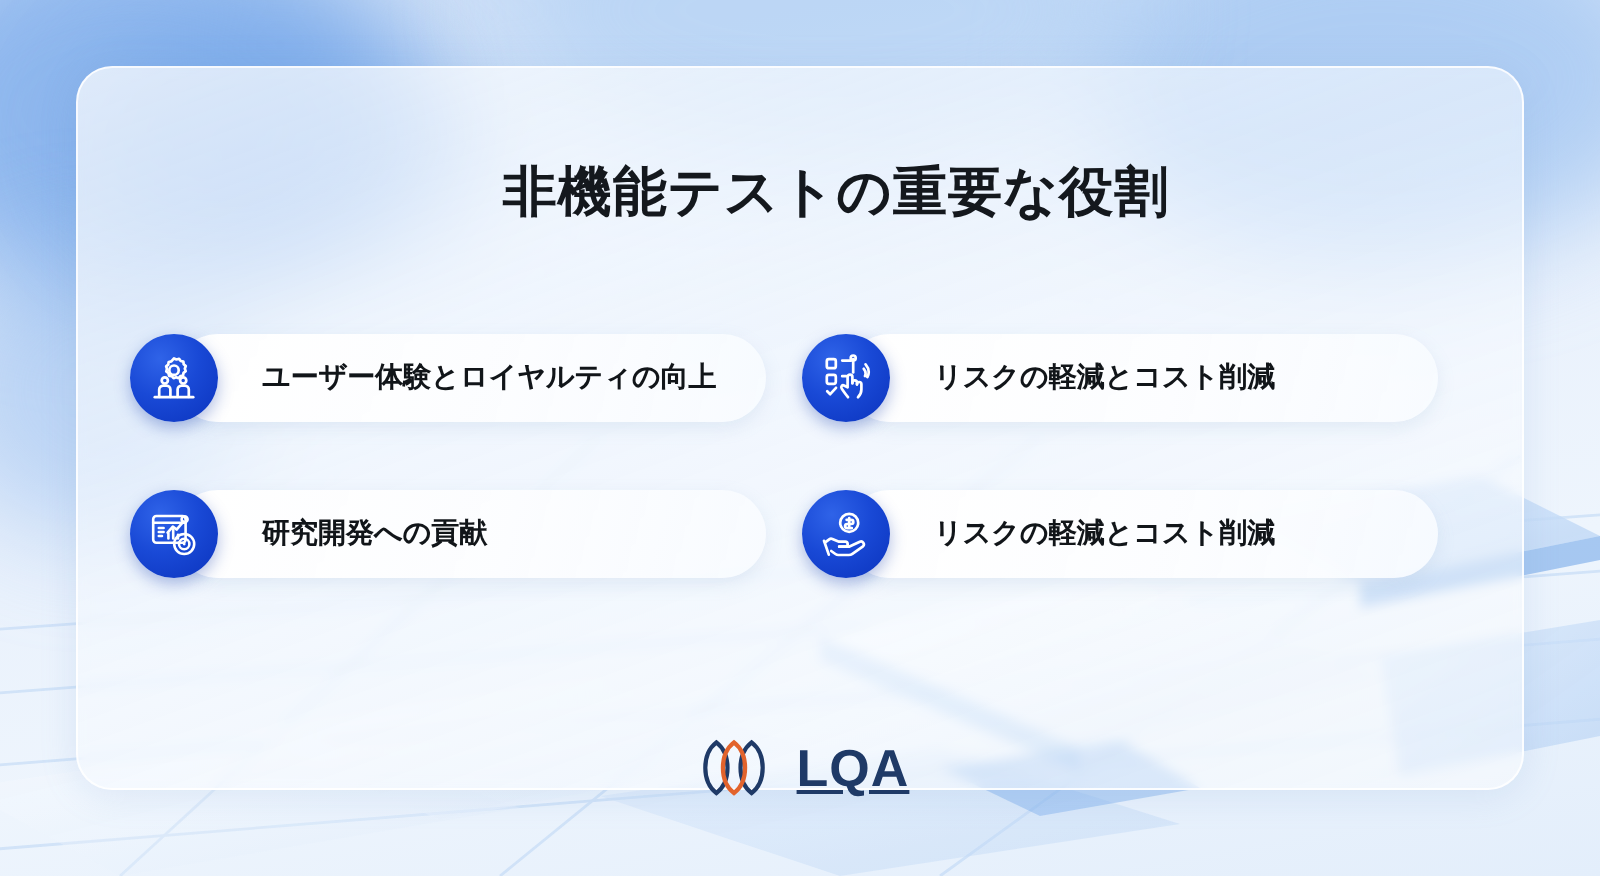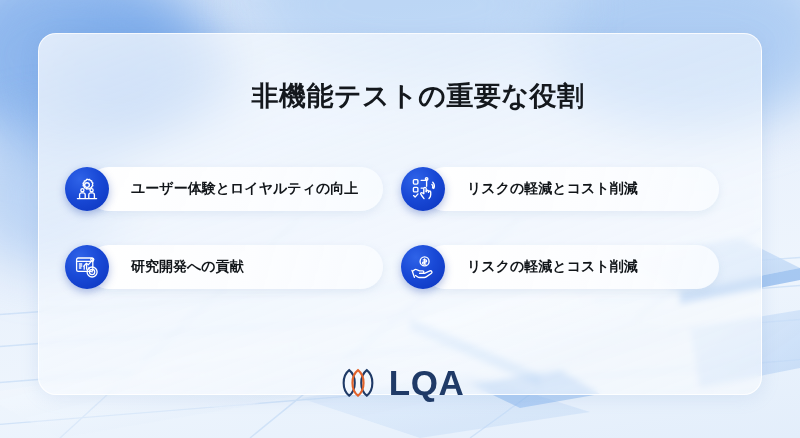--- a/index.html
+++ b/index.html
@@ -124,25 +124,26 @@
     position:absolute;
     left: 0; right: 0;
     bottom: 38px;
     display:flex;
     align-items:center;
     justify-content:center;
     gap: 9px;
     z-index: 6;
   }
   .logo-word {
-    font-size: 35px;
+    font-size: 26px;
     font-weight: 700;
     letter-spacing: .5px;
     color: #1f3a67;
     line-height: 1;
+    text-decoration: underline;
   }
 </style>
 </head>
 <body>
 
 <div class="stage">
 
   <div class="bg-blob blob-a"></div>
   <div class="bg-blob blob-b"></div>
   <div class="bg-blob blob-c"></div>

